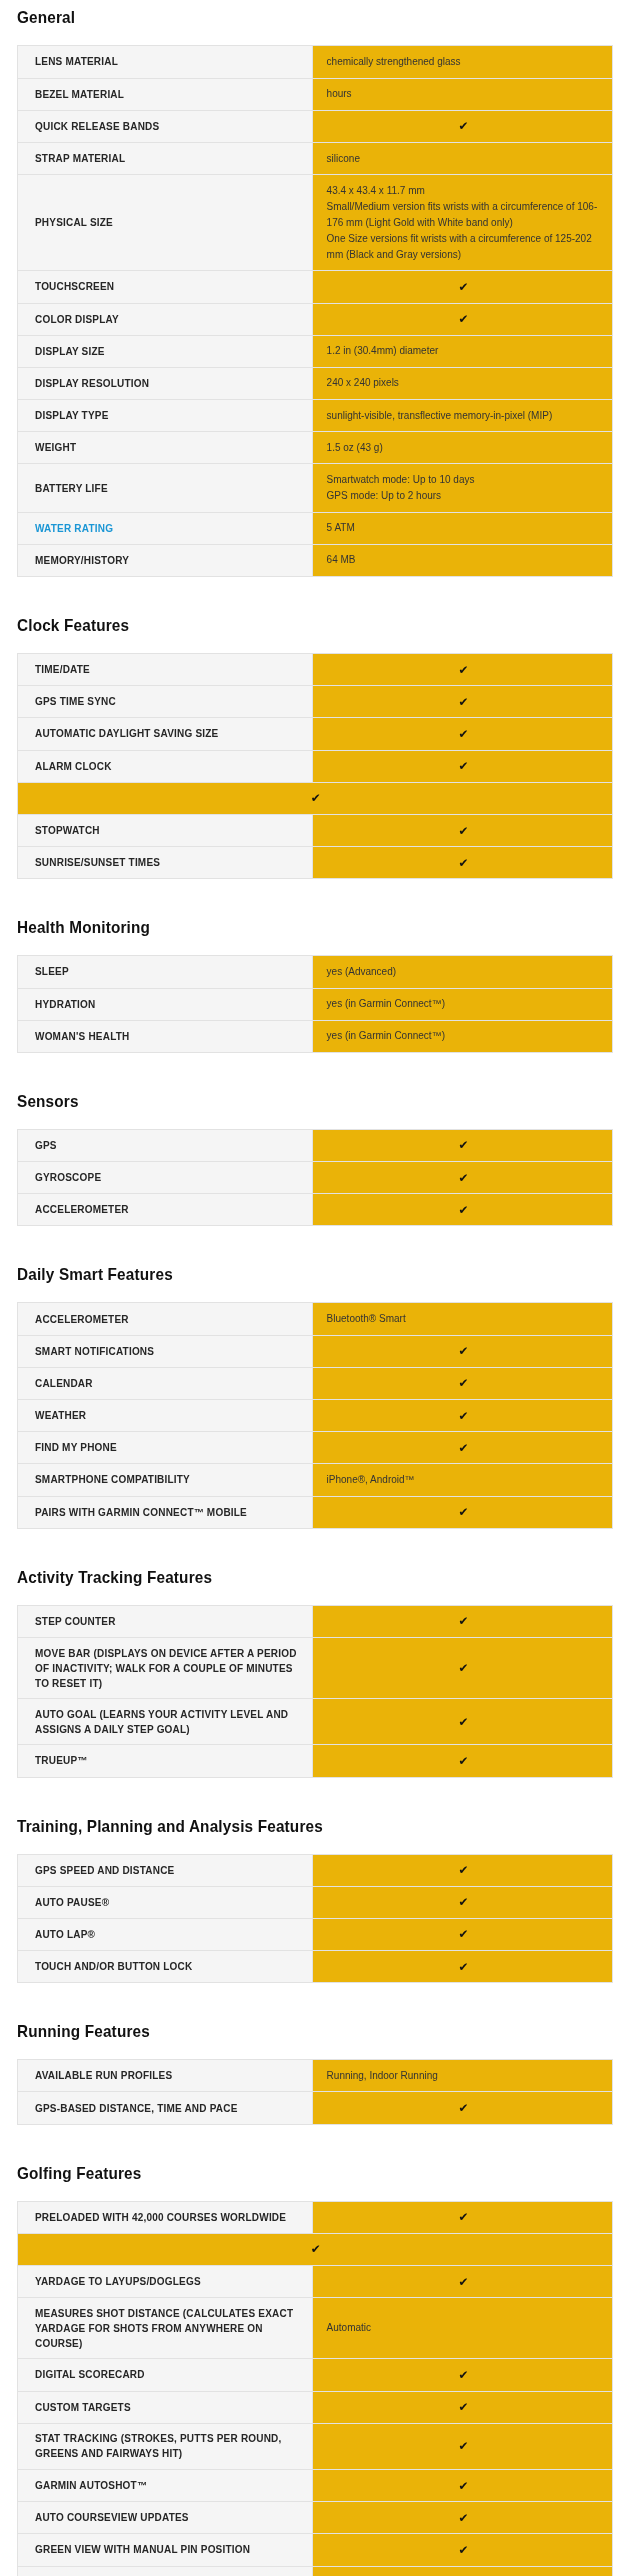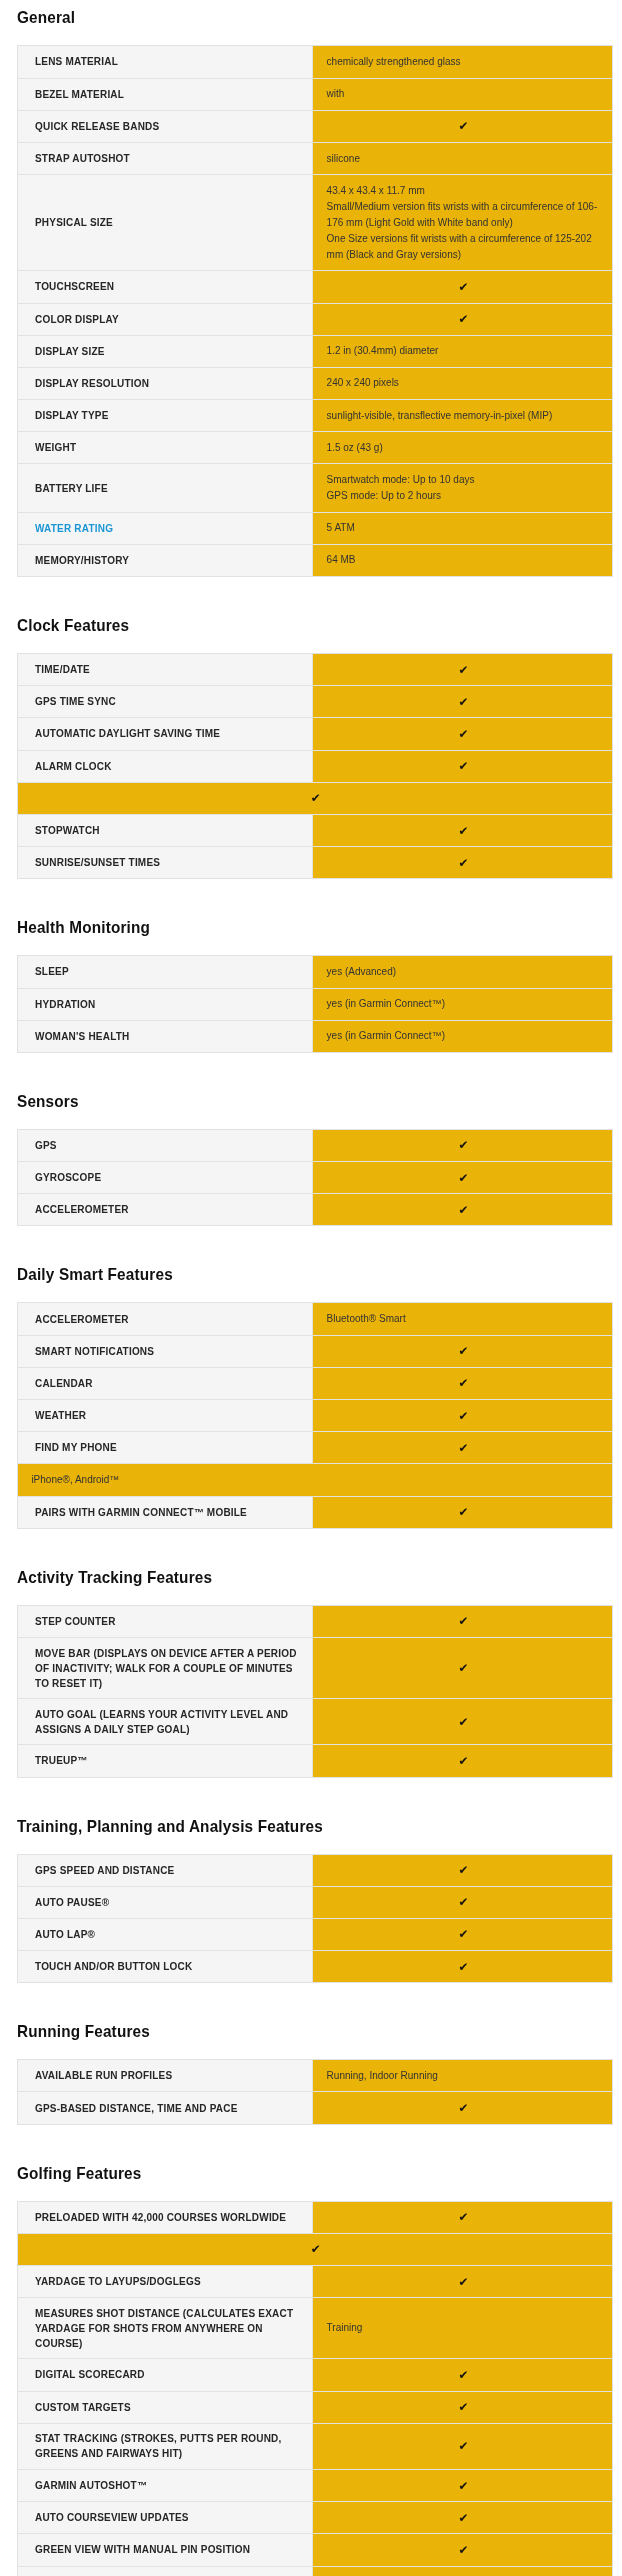--- a/index.html
+++ b/index.html
@@ -87,34 +87,34 @@
           </div>
           <div class="cell-value">
             <div class="vline">chemically strengthened glass</div>
           </div>
         </div>
         <div class="spec-row">
           <div class="cell-label">
             <span class="lbl">BEZEL MATERIAL</span>
           </div>
           <div class="cell-value">
-            <div class="vline">with</div>
+            <div class="vline">hours</div>
           </div>
         </div>
         <div class="spec-row">
           <div class="cell-label">
             <span class="lbl">QUICK RELEASE BANDS</span>
           </div>
           <div class="cell-value center">
             <span class="check">✔</span>
           </div>
         </div>
         <div class="spec-row">
           <div class="cell-label">
-            <span class="lbl">STRAP AUTOSHOT</span>
+            <span class="lbl">STRAP MATERIAL</span>
           </div>
           <div class="cell-value">
             <div class="vline">silicone</div>
           </div>
         </div>
         <div class="spec-row">
           <div class="cell-label">
             <span class="lbl">PHYSICAL SIZE</span>
           </div>
           <div class="cell-value">
@@ -212,21 +212,21 @@
         <div class="spec-row">
           <div class="cell-label">
             <span class="lbl">GPS TIME SYNC</span>
           </div>
           <div class="cell-value center">
             <span class="check">✔</span>
           </div>
         </div>
         <div class="spec-row">
           <div class="cell-label">
-            <span class="lbl">AUTOMATIC DAYLIGHT SAVING TIME</span>
+            <span class="lbl">AUTOMATIC DAYLIGHT SAVING SIZE</span>
           </div>
           <div class="cell-value center">
             <span class="check">✔</span>
           </div>
         </div>
         <div class="spec-row">
           <div class="cell-label">
             <span class="lbl">ALARM CLOCK</span>
           </div>
           <div class="cell-value center">
@@ -351,20 +351,23 @@
         </div>
         <div class="spec-row">
           <div class="cell-label">
             <span class="lbl">FIND MY PHONE</span>
           </div>
           <div class="cell-value center">
             <span class="check">✔</span>
           </div>
         </div>
         <div class="spec-row">
+          <div class="cell-label">
+            <span class="lbl">SMARTPHONE COMPATIBILITY</span>
+          </div>
           <div class="cell-value">
             <div class="vline">iPhone®, Android™</div>
           </div>
         </div>
         <div class="spec-row">
           <div class="cell-label">
             <span class="lbl">PAIRS WITH GARMIN CONNECT™ MOBILE</span>
           </div>
           <div class="cell-value center">
             <span class="check">✔</span>
@@ -489,21 +492,21 @@
           </div>
           <div class="cell-value center">
             <span class="check">✔</span>
           </div>
         </div>
         <div class="spec-row">
           <div class="cell-label">
             <span class="lbl">MEASURES SHOT DISTANCE (CALCULATES EXACT YARDAGE FOR SHOTS FROM ANYWHERE ON COURSE)</span>
           </div>
           <div class="cell-value">
-            <div class="vline">Training</div>
+            <div class="vline">Automatic</div>
           </div>
         </div>
         <div class="spec-row">
           <div class="cell-label">
             <span class="lbl">DIGITAL SCORECARD</span>
           </div>
           <div class="cell-value center">
             <span class="check">✔</span>
           </div>
         </div>

